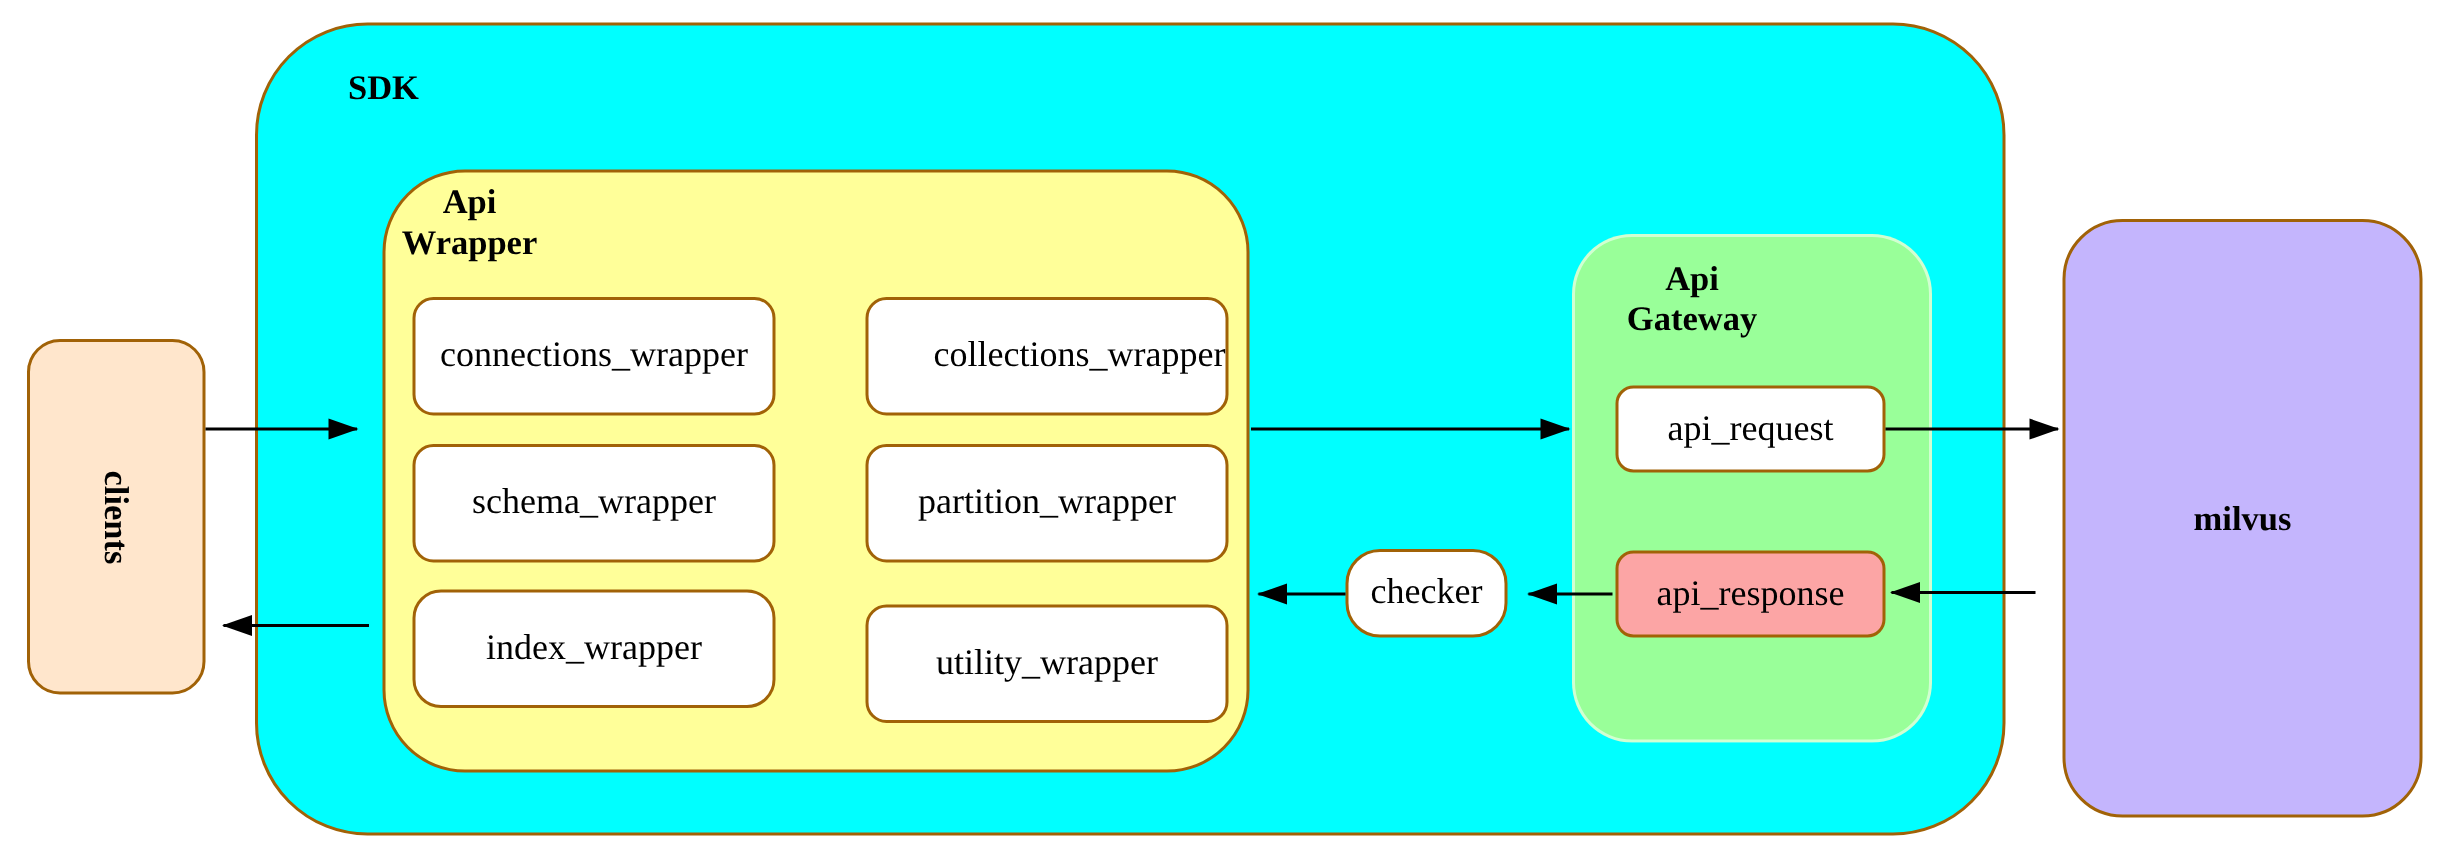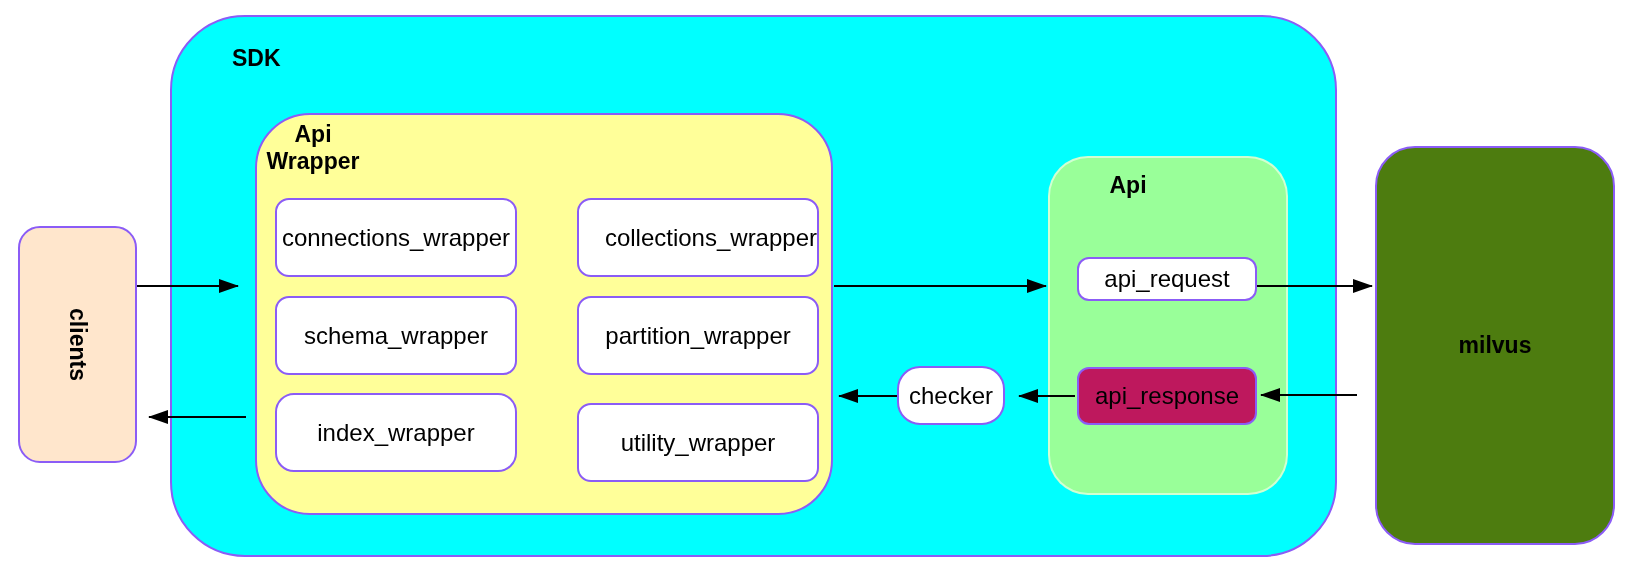--- a/index.html
+++ b/index.html
@@ -1,44 +1,44 @@
 <!DOCTYPE html>
 <html><head>
 <meta charset="utf-8">
 <style>
   html,body{margin:0;padding:0;background:#ffffff;}
   #canvas{
     position:relative;width:1634px;height:574px;background:#ffffff;overflow:hidden;
-    font-family:Liberation Sans, sans-serif;color:#000;
+    font-family:Liberation Serif, serif;color:#000;
   }
-  .node{position:absolute;box-sizing:border-box;border:2px solid #8b5cf6;}
+  .node{position:absolute;box-sizing:border-box;border:2px solid #a16207;}
   .flexc{display:flex;align-items:center;justify-content:center;}
   .lbl{font-size:24px;color:#000;white-space:nowrap;}
   .blbl{font-weight:bold;font-size:23px;color:#000;line-height:27px;}
 
   
   .sdk{left:170px;top:15px;width:1167px;height:542px;background:#00ffff;border-radius:75px;z-index:1;}
   .sdk-label{position:absolute;left:232px;top:45px;z-index:3;}
   .apiwrap{left:255px;top:113px;width:578px;height:402px;background:#ffff99;border-radius:55px;z-index:2;}
   .apiwrap-label{position:absolute;left:255px;top:121px;width:116px;text-align:center;z-index:3;}
   .gateway{left:1048px;top:156px;width:240px;height:339px;background:#99ff99;
            border:2px solid rgba(255,255,255,0.55);border-radius:40px;z-index:2;}
   .gateway-label{position:absolute;left:1058px;top:172px;width:140px;text-align:center;z-index:3;}
 
   
   .modbox{width:242px;height:79px;background:#ffffff;border-radius:14px;z-index:3;}
   .m0{left:275px;top:198px;} .m1{left:577px;top:198px;justify-content:flex-end;}
   .m2{left:275px;top:296px;justify-content:center;} .m3{left:577px;top:296px;text-align:center;}
   .m4{left:275px;top:393px;border-radius:19px;} .m5{left:577px;top:403px;}
-  .reqbox{left:1077px;top:257px;width:180px;height:44px;background:#ffffff;border-radius:12px;z-index:3;}
-  .respbox{left:1077px;top:367px;width:180px;height:58px;background:#be185d;border-radius:12px;z-index:3;}
+  .reqbox{left:1077px;top:257px;width:180px;height:58px;background:#ffffff;border-radius:12px;z-index:3;}
+  .respbox{left:1077px;top:367px;width:180px;height:58px;background:#fca5a5;border-radius:12px;z-index:3;}
   .checkerbox{left:897px;top:366px;width:108px;height:59px;background:#ffffff;border-radius:23px;z-index:3;}
   .clientsbox{left:18px;top:226px;width:119px;height:237px;background:#ffe6cc;border-radius:22px;z-index:3;}
   .clientsbox .rot{transform:rotate(90deg);font-weight:bold;font-size:23px;white-space:nowrap;}
-  .milvusbox{left:1375px;top:146px;width:240px;height:399px;background:#4d7c0f;border-radius:40px;z-index:3;
+  .milvusbox{left:1375px;top:146px;width:240px;height:399px;background:#c4b5fd;border-radius:40px;z-index:3;
              font-weight:bold;font-size:23px;}
 
   
   #edges{position:absolute;left:0;top:0;width:1634px;height:574px;z-index:10;pointer-events:none;}
   #edges line{stroke:#000;stroke-width:2;}
 </style>
 </head>
 <body>
 
 <div id="canvas">
@@ -67,20 +67,21 @@
   <div class="node flexc modbox m4">
     <span class="lbl">index_wrapper</span>
   </div>
   <div class="node flexc modbox m5">
     <span class="lbl">utility_wrapper</span>
   </div>
 
   <div class="node gateway"></div>
   <div class="gateway-label">
     <div class="blbl">Api</div>
+    <div class="blbl">Gateway</div>
   </div>
 
   <div class="node flexc reqbox">
     <span class="lbl">api_request</span>
   </div>
   <div class="node flexc respbox">
     <span class="lbl">api_response</span>
   </div>
 
   <div class="node flexc checkerbox">

